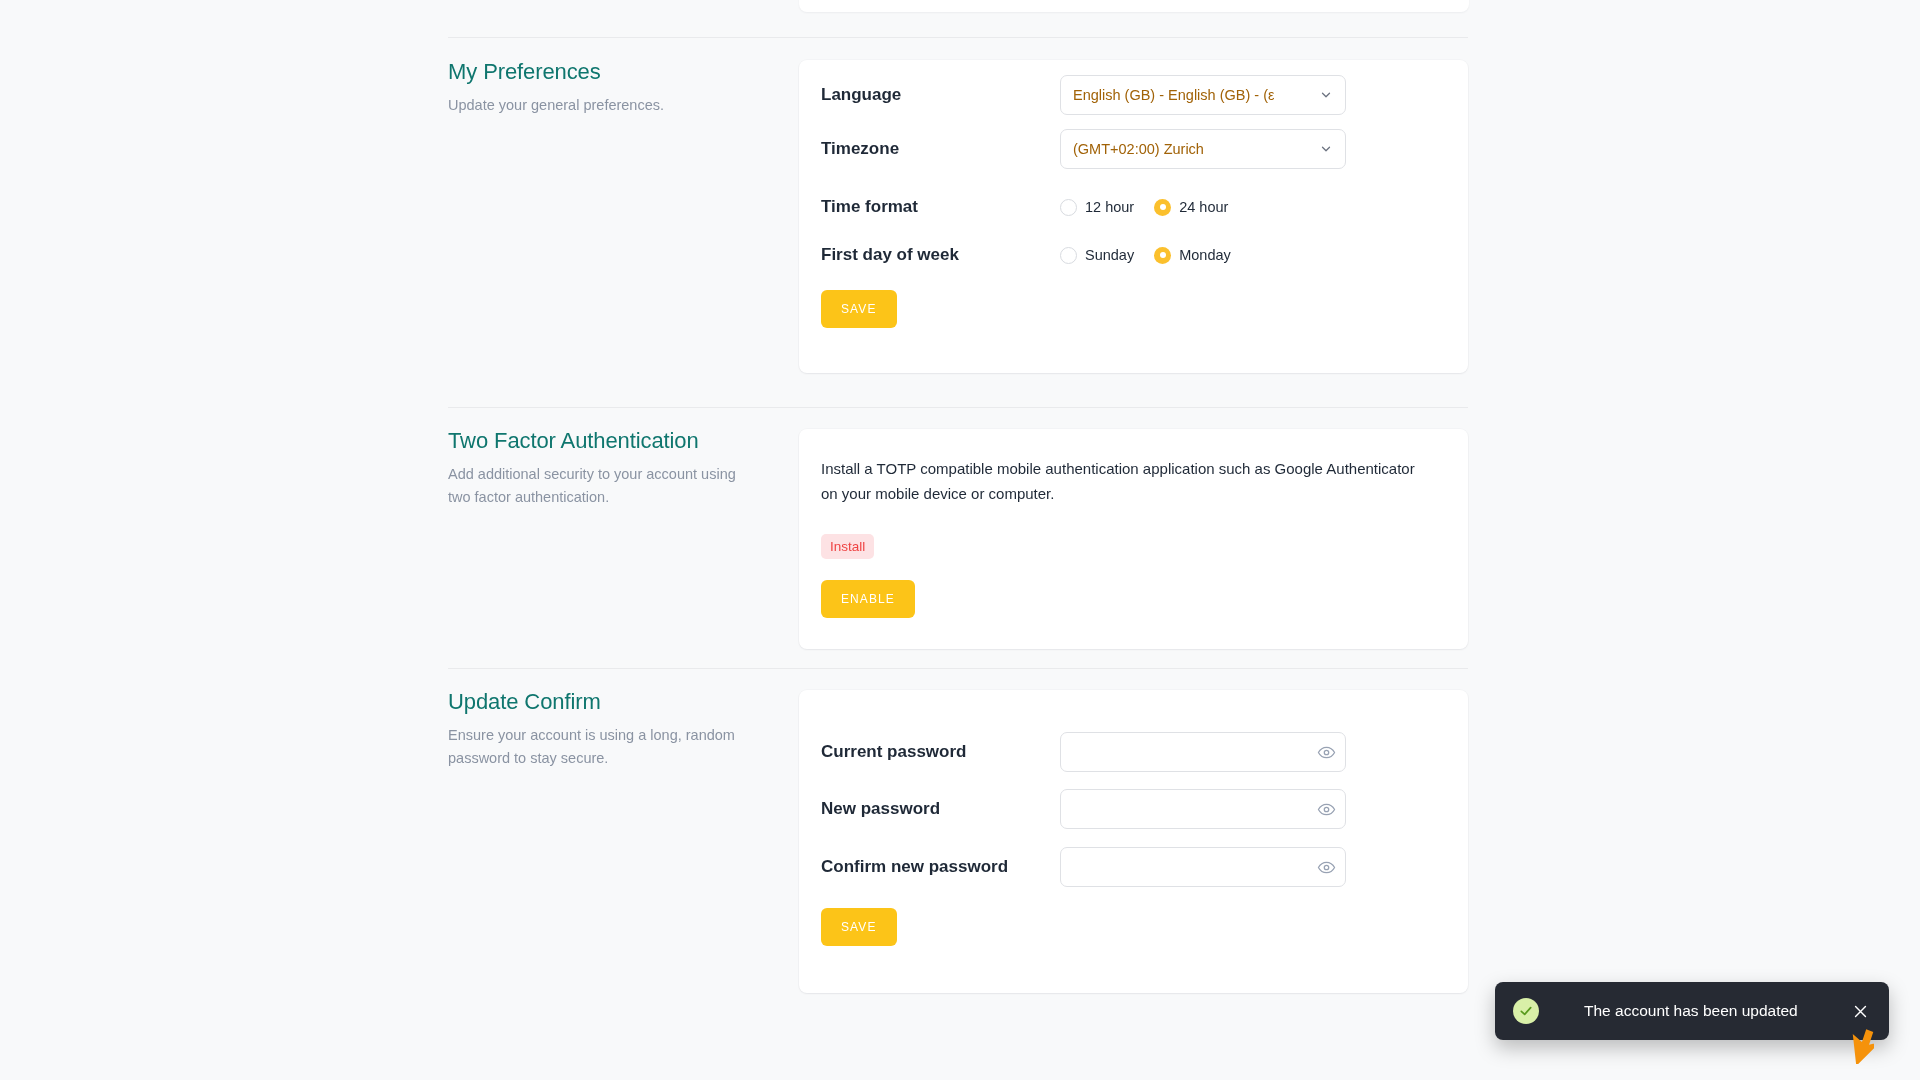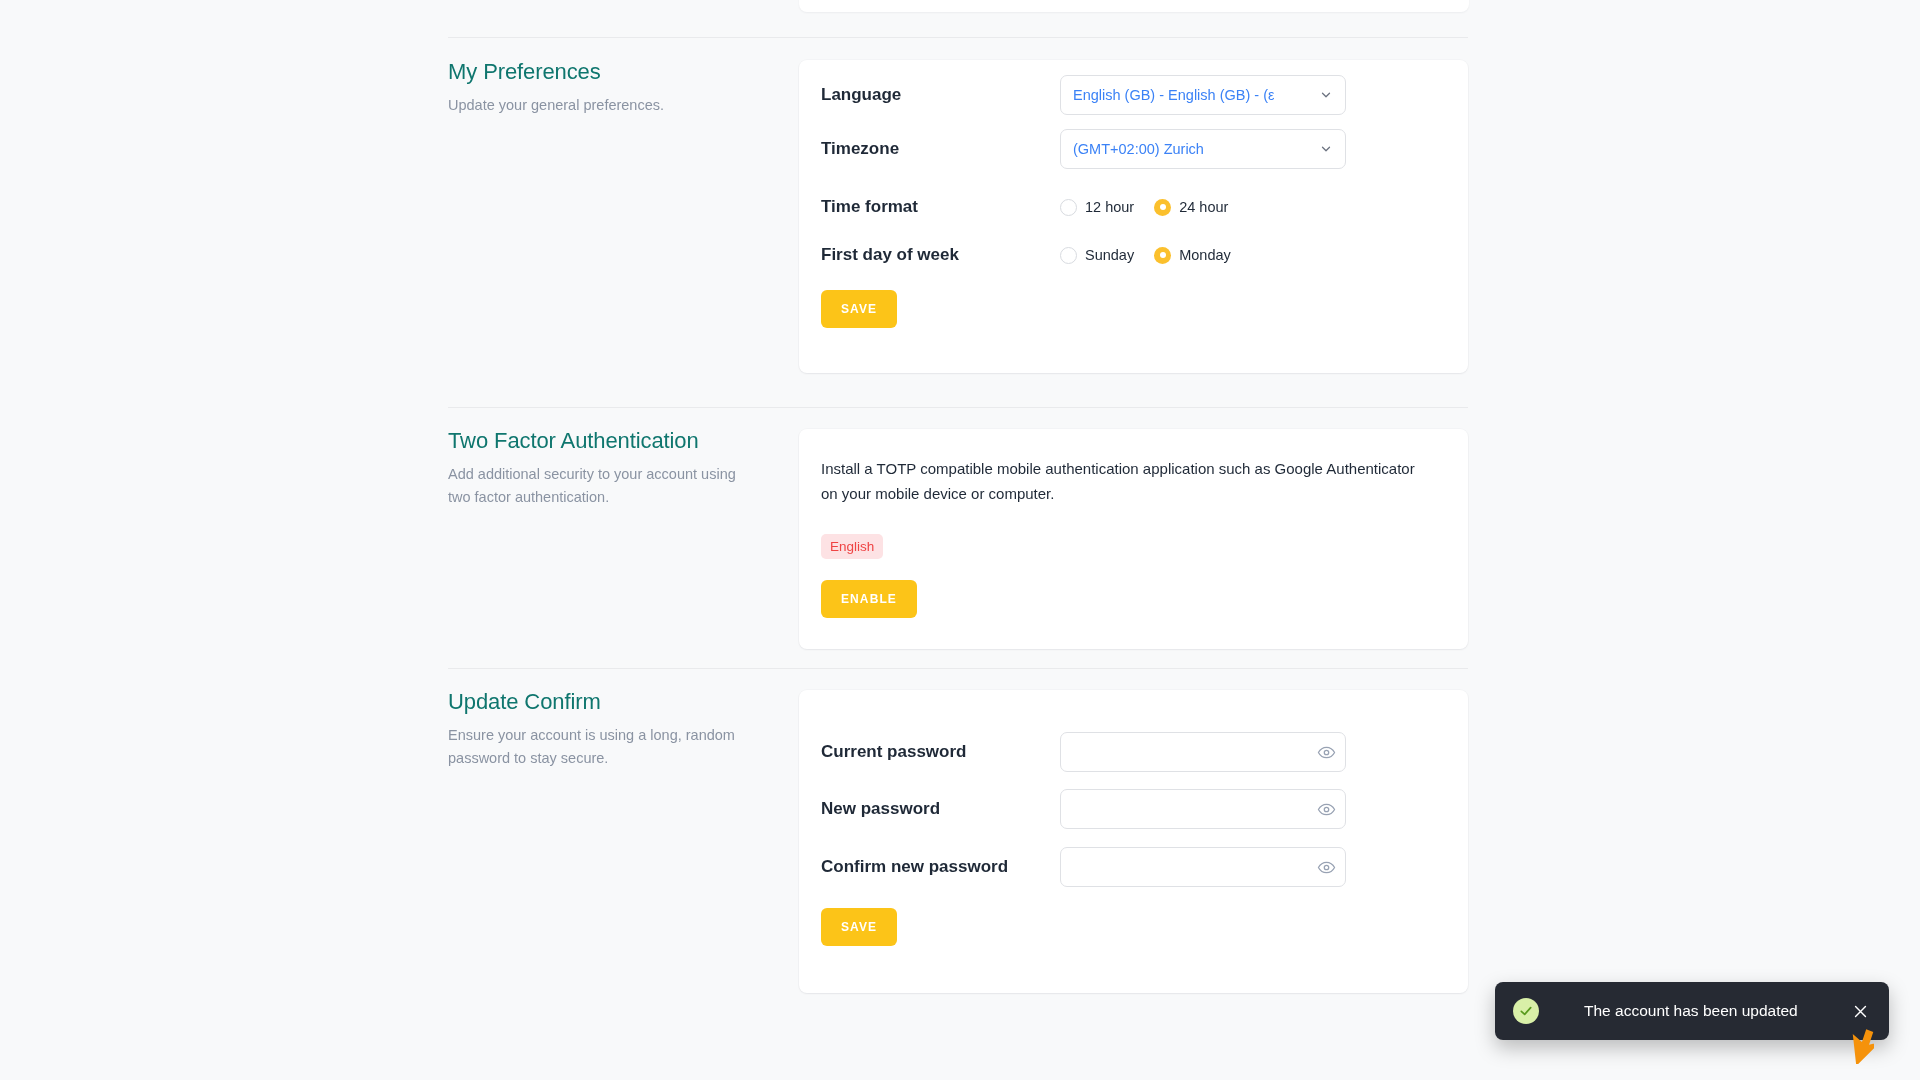--- a/index.html
+++ b/index.html
@@ -129,21 +129,21 @@
     background: #fff;
     border: 1px solid #dfe1e5;
     border-radius: 7px;
     display: flex;
     align-items: center;
     padding: 0 34px 0 12px;
     cursor: pointer;
   }
   .select-value {
     font-size: 14.5px;
-    color: #3b82f6;
+    color: #a16207;
     white-space: nowrap;
     overflow: hidden;
   }
   .chevron {
     position: absolute;
     right: 12px;
     top: 50%;
     transform: translateY(-50%);
     width: 14px;
     height: 14px;
@@ -196,21 +196,21 @@
   .btn {
     display: inline-flex;
     align-items: center;
     justify-content: center;
     background: #fcc418;
     color: #ffffff;
     border: none;
     border-radius: 6px;
     font-family: "Liberation Sans", sans-serif;
     font-size: 12px;
-    font-weight: 700;
+    font-weight: 400;
     letter-spacing: 1.1px;
     cursor: pointer;
     height: 38px;
     padding: 0 20px;
   }
 
   
   .twofa-text {
     position: absolute;
     left: 22px;
@@ -413,21 +413,21 @@
 
   <div class="section s-twofa">
 
     <div class="section-head">
       <div class="section-title">Two Factor Authentication</div>
       <div class="section-desc">Add additional security to your account using two factor authentication.</div>
     </div>
 
     <div class="card c-twofa">
       <div class="twofa-text">Install a TOTP compatible mobile authentication application such as Google Authenticator on your mobile device or computer.</div>
-      <span class="badge">English</span>
+      <span class="badge">Install</span>
       <button class="btn twofa-btn">ENABLE</button>
     </div>
   </div>
 
   <div class="divider d3"></div>
 
   <div class="section s-password">
 
     <div class="section-head">
       <div class="section-title">Update Confirm</div>

